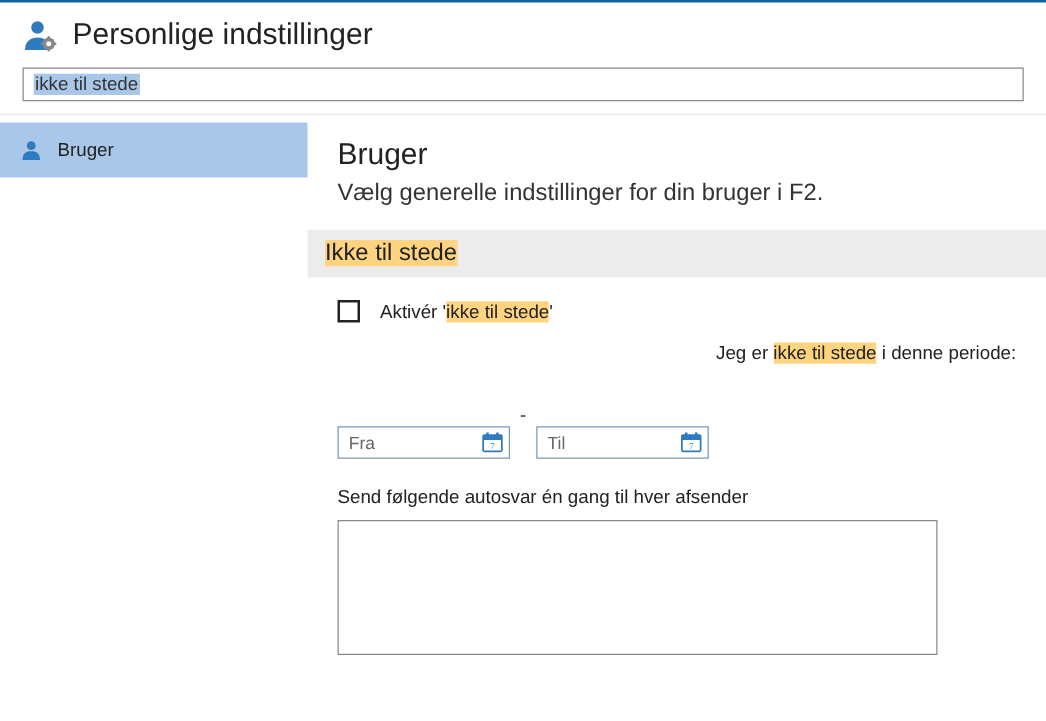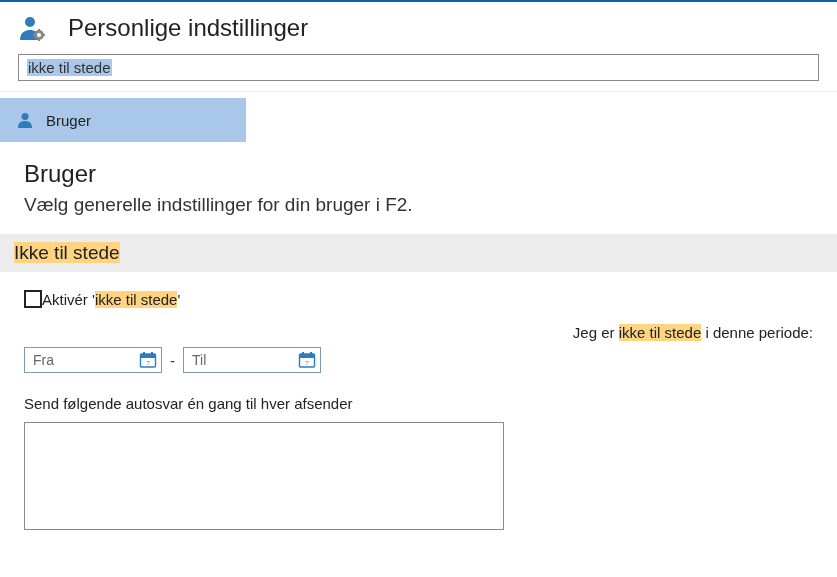--- a/index.html
+++ b/index.html
@@ -10,21 +10,21 @@
       background: #fff;
       width: 837px;
       height: 577px;
       border-top: 2px solid #0a64a4;
       overflow: hidden;
     }
     .header {
       display: flex;
       align-items: center;
       padding: 12px 18px 8px 18px;
-      gap: 22px;
+      gap: 12px;
     }
     .header-title {
       font-size: 24px;
       font-weight: 400;
       color: #222;
     }
     .user-gear-icon {
       width: 28px;
       height: 28px;
       position: relative;
@@ -42,21 +42,20 @@
     }
     .search-text {
       background: #a9c7e8;
       color: #333;
       padding: 0 1px;
       font-size: 15px;
     }
     .body {
       display: flex;
       border-top: 1px solid #e8e8e8;
-      flex-direction: column;
     }
     .sidebar {
       width: 246px;
       padding-top: 6px;
       flex-shrink: 0;
     }
     .sidebar-item {
       display: flex;
       align-items: center;
       gap: 12px;
@@ -100,21 +99,21 @@
       font-size: 19px;
       color: #222;
     }
     .hl {
       background: #ffd480;
     }
     .row {
       margin-bottom: 16px;
       display: flex;
       align-items: center;
-      gap: 0;
+      gap: 16px;
     }
     .checkbox {
       width: 18px;
       height: 18px;
       border: 2px solid #222;
       background: #fff;
       flex-shrink: 0;
     }
     .static {
       font-size: 15px;
@@ -135,20 +134,21 @@
     }
     .date-field {
       display: flex;
       align-items: center;
       border: 1px solid #7a9ab5;
       height: 26px;
       width: 138px;
       padding: 0 4px 0 8px;
       background: #fff;
       justify-content: space-between;
+      margin-top: 44px;
     }
     .date-field .placeholder {
       color: #666;
       font-size: 14px;
     }
     .date-sep {
       color: #333;
       font-size: 15px;
     }
     .cal-icon {

